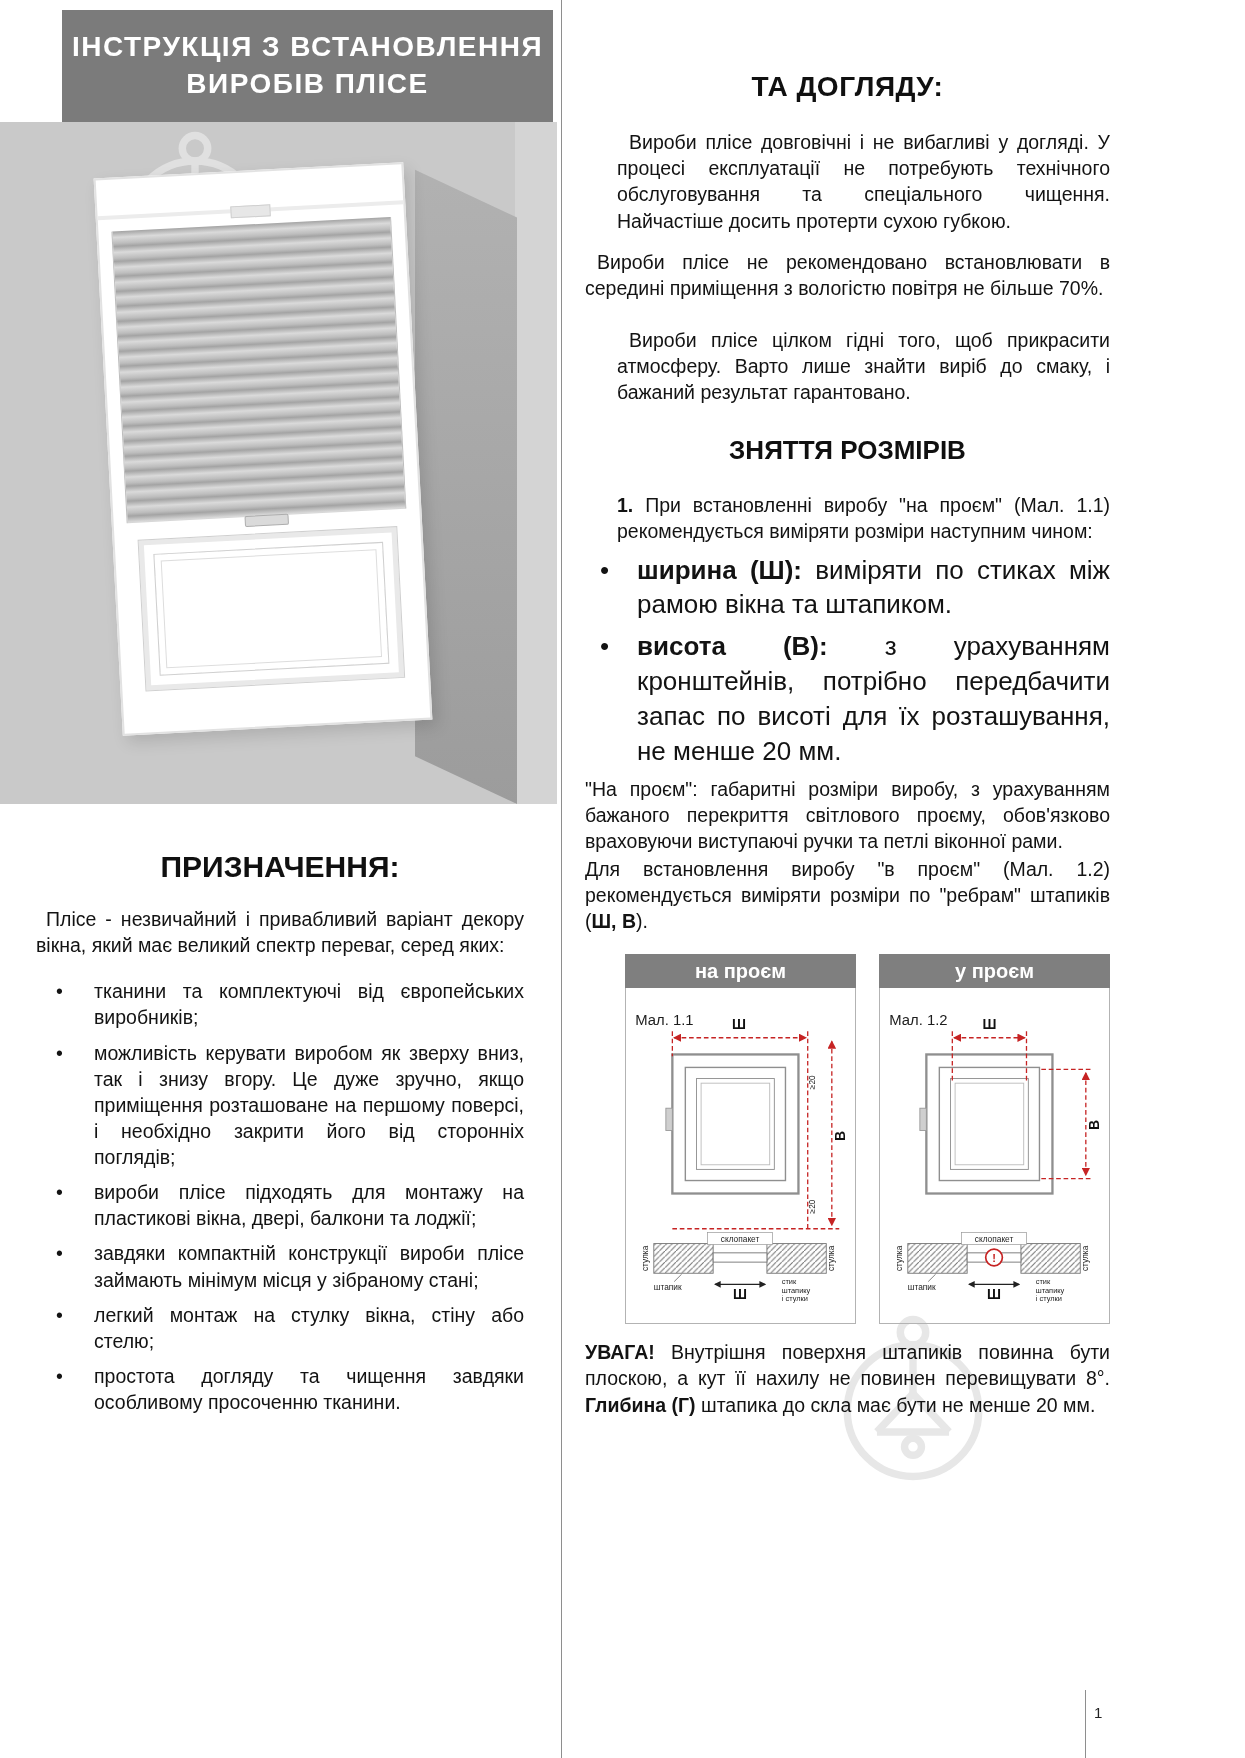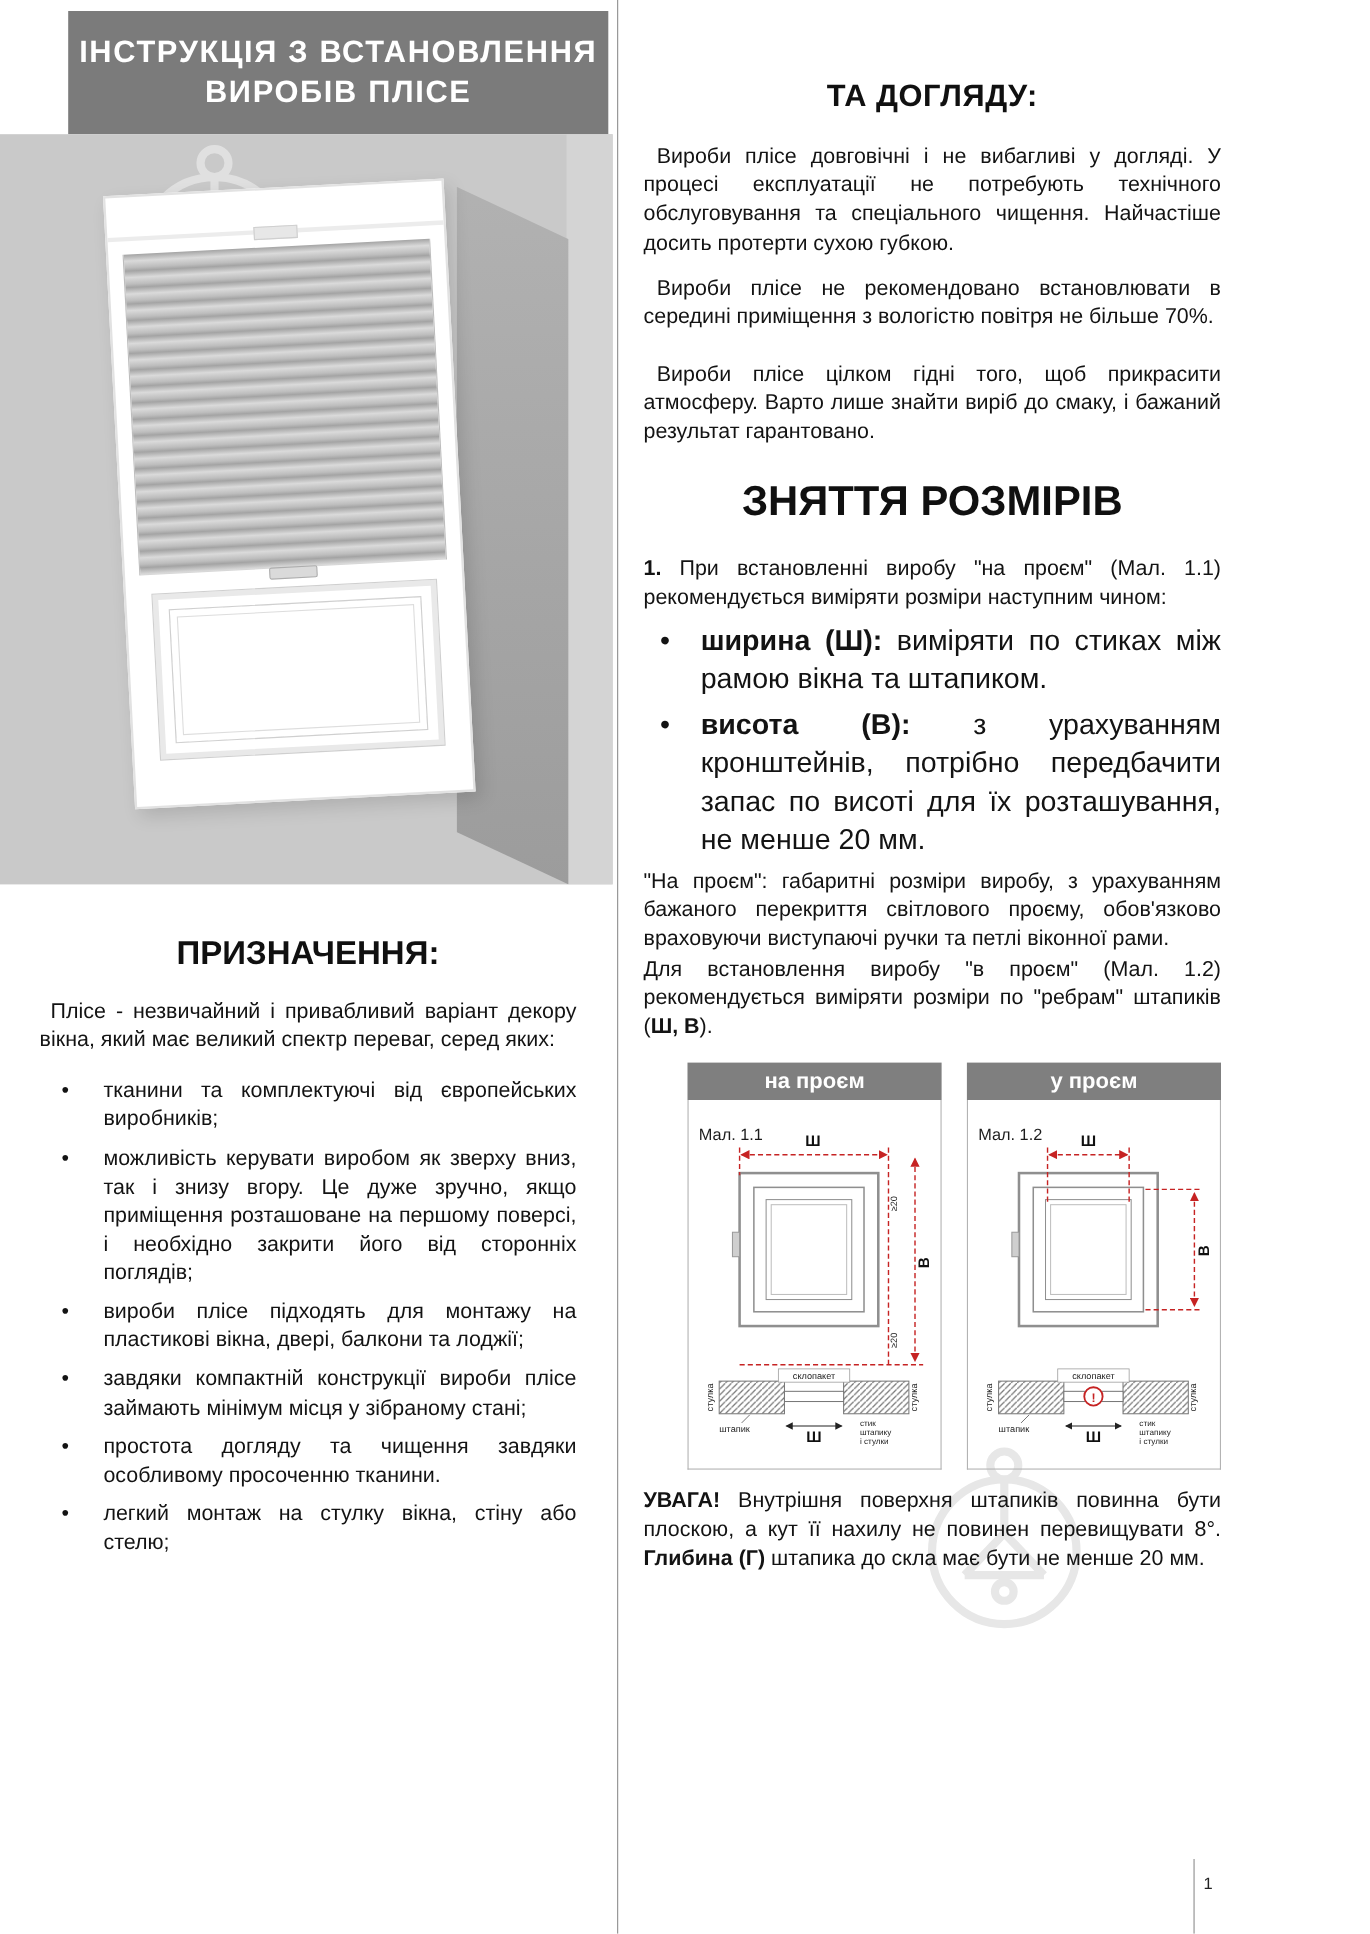--- a/index.html
+++ b/index.html
@@ -56,22 +56,22 @@
 
   
   .divider { position:absolute; left:561px; top:0; width:1px; height:1758px; background:#8e8e8e; }
   .pagecorner { position:absolute; left:1085px; top:1690px; height:68px;
                 border-left:1.5px solid #8e8e8e; padding:14px 0 0 8px; font-size:15px; color:#222; z-index:2; }
 
   
   .col-right { position:absolute; left:585px; top:0; width:525px; z-index:1; }
   .rc-title { font-size:28px; line-height:1.2; margin-top:36px; letter-spacing:.5px; }
   .col-right .body-text { margin-top:15px; }
-  .col-right .gap-big { margin-top:26px; }
-  .rc-sub { font-size:38px; margin-top:30px; }
+  .col-right .gap-big { margin-top:26px;margin-left:32px; }
+  .rc-sub { font-size:26px; margin-top:30px; }
   .bullets-r { margin-top:8px; }
   .bullets-r li { text-align:justify; font-size:26px; line-height:1.34; margin-bottom:7px; }
 
   .diagrams { display:flex; gap:23px; margin-top:20px;padding-left:40px; }
   .diag { width:248px; }
   .diag-header { background:#7f7f7f; color:#ffffff; font-weight:700; font-size:20px;
                  text-align:center; height:34px; line-height:34px; }
   .diag-box { border:1px solid #b3b3b3; border-top:none; height:336px; position:relative; }
   .diag-box svg { width:100%; height:100%; display:block; }
 
@@ -118,22 +118,22 @@
   </div>
 
   <div class="left-body">
     <h2 class="big-title">ПРИЗНАЧЕННЯ:</h2>
     <p class="body-text intro">Плісе - незвичайний і привабливий варіант декору вікна, який має великий спектр переваг, серед яких:</p>
     <ul class="bullets">
       <li class="body-text"><span>тканини та комплектуючі від європейських виробників;</span></li>
       <li class="body-text"><span>можливість керувати виробом як зверху вниз, так і знизу вгору. Це дуже зручно, якщо приміщення розташоване на першому поверсі, і необхідно закрити його від сторонніх поглядів;</span></li>
       <li class="body-text"><span>вироби плісе підходять для монтажу на пластикові вікна, двері, балкони та лоджії;</span></li>
       <li class="body-text"><span>завдяки компактній конструкції вироби плісе займають мінімум місця у зібраному стані;</span></li>
+      <li class="body-text"><span>легкий монтаж на стулку вікна, стіну або стелю;</span></li>
       <li class="body-text"><span>простота догляду та чищення завдяки особливому просоченню тканини.</span></li>
-      <li class="body-text"><span>легкий монтаж на стулку вікна, стіну або стелю;</span></li>
     </ul>
   </div>
 </section>
 
 <div class="divider"></div>
 
 <svg class="wm wm2" viewBox="0 0 160 200" fill="none" stroke="#e7e7e7" stroke-width="7">
   <circle cx="80" cy="112" r="62"></circle>
   <circle cx="80" cy="38" r="12"></circle>
   <line x1="80" y1="50" x2="80" y2="96"></line>

